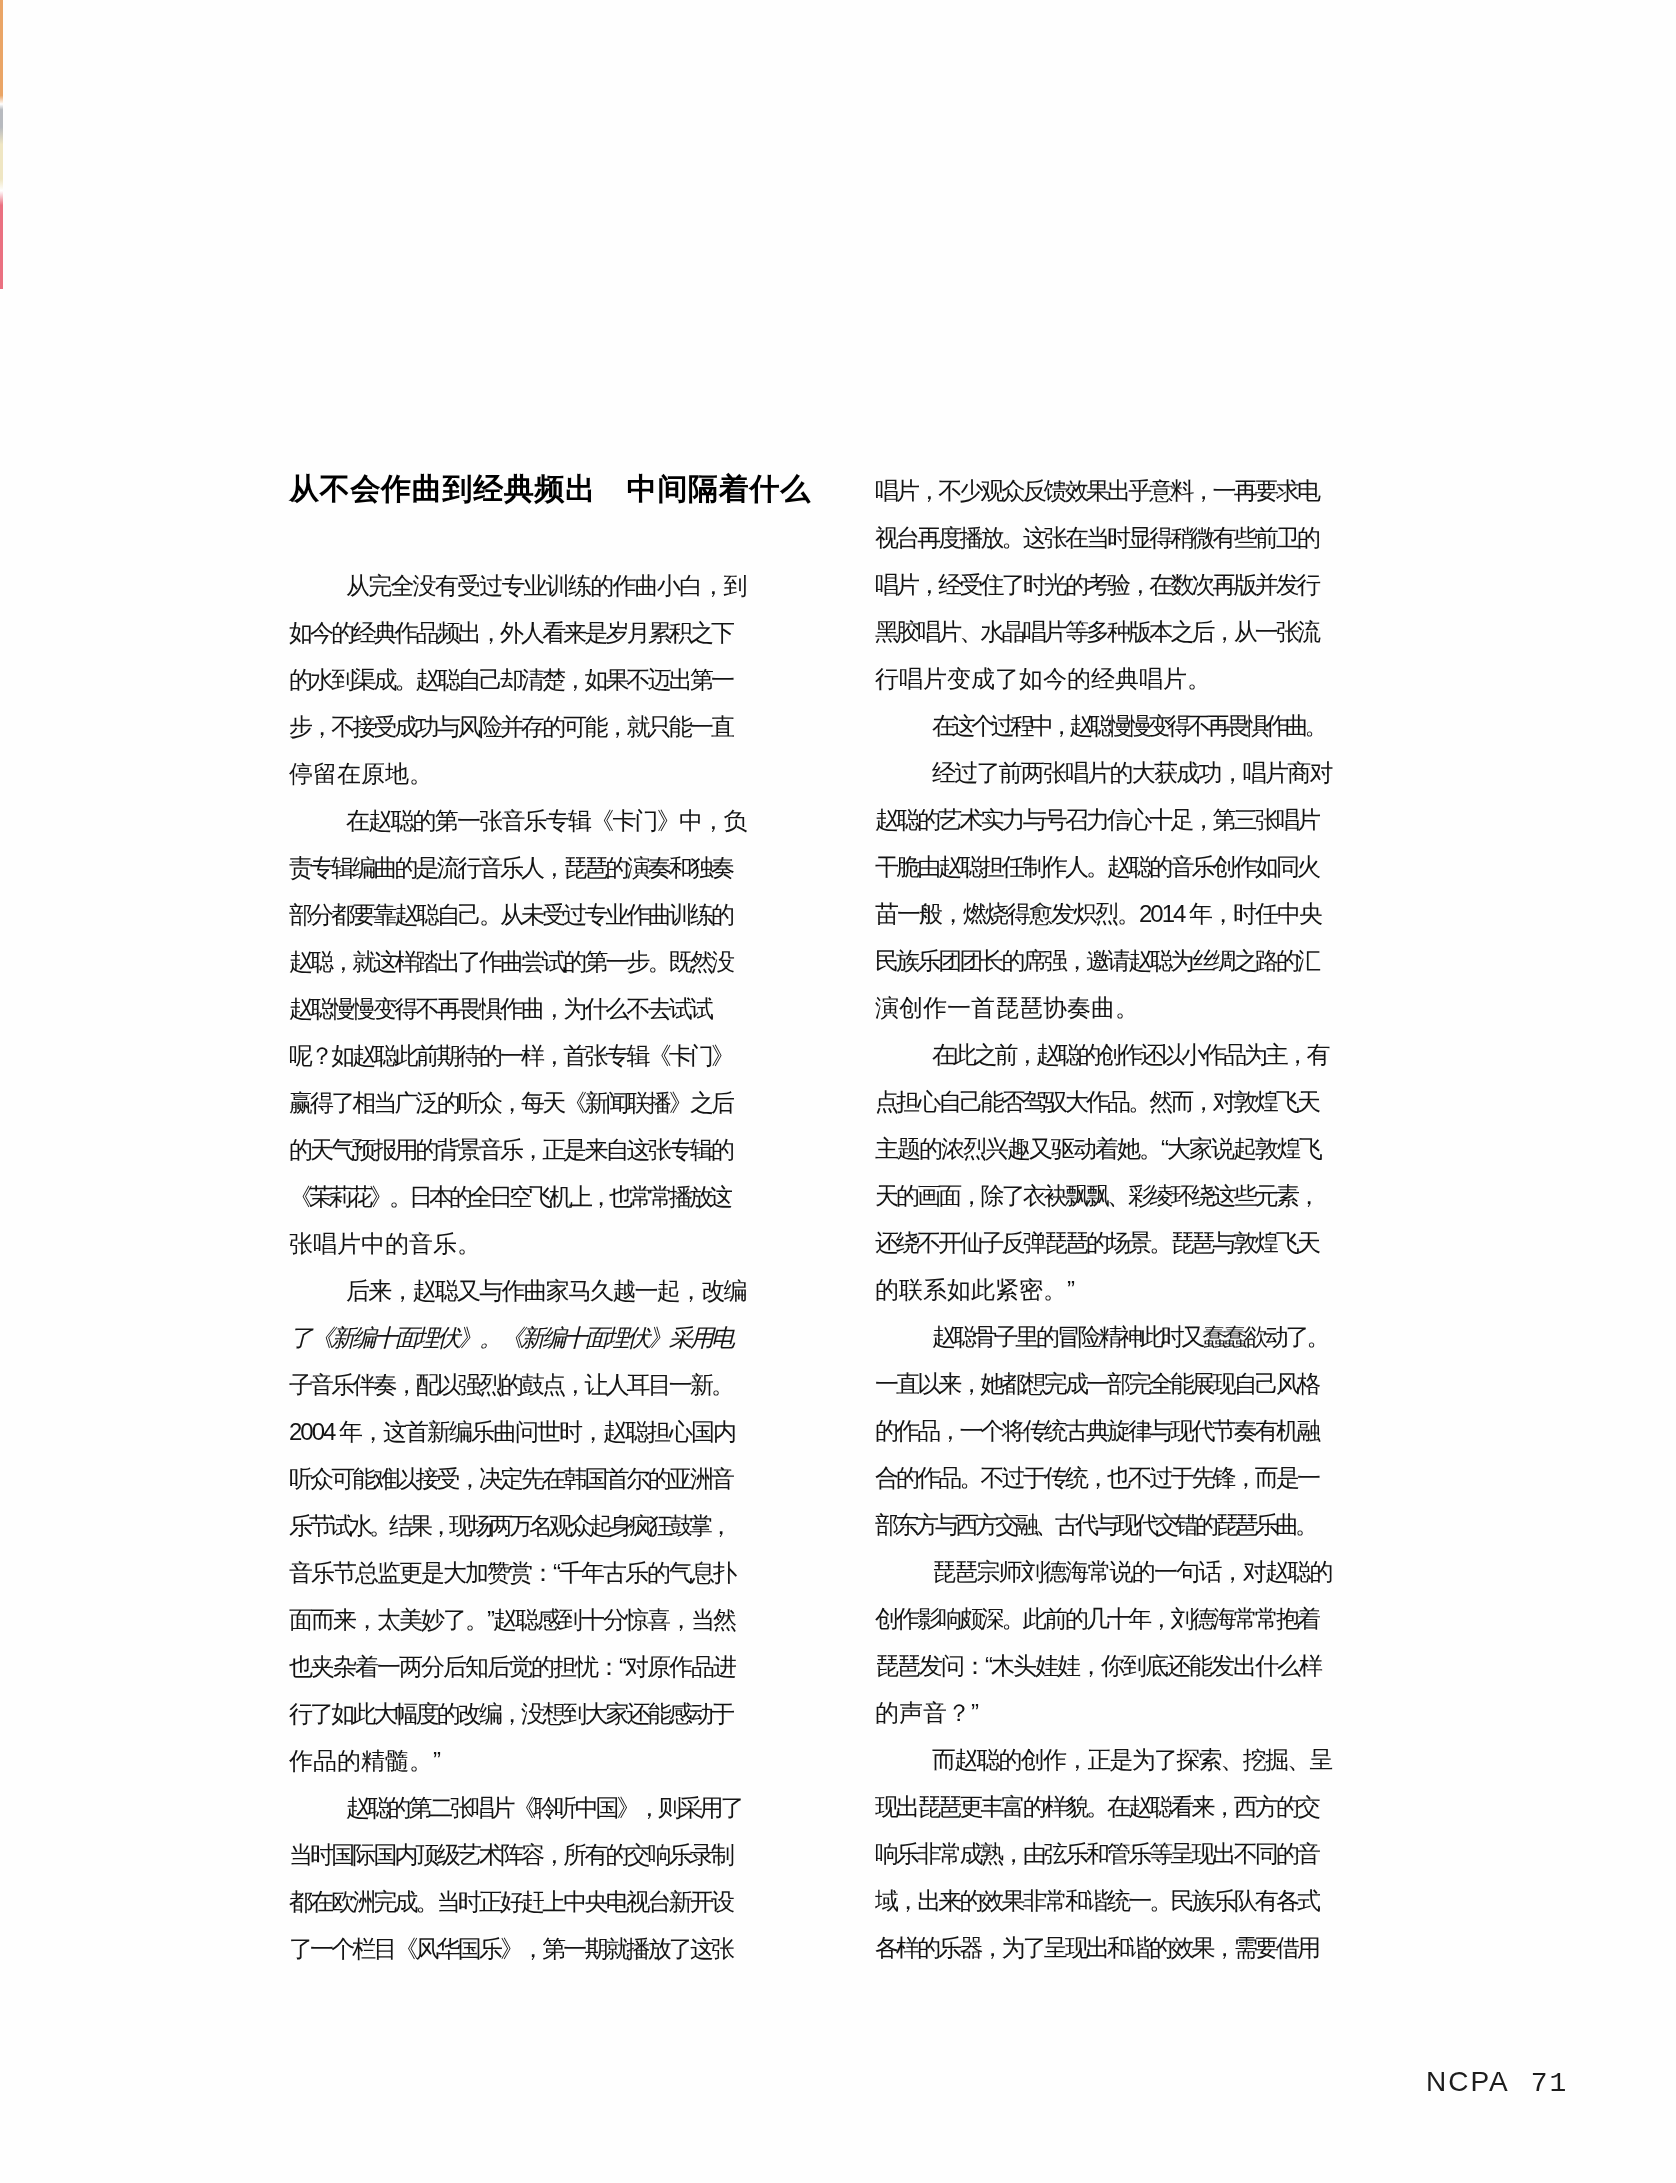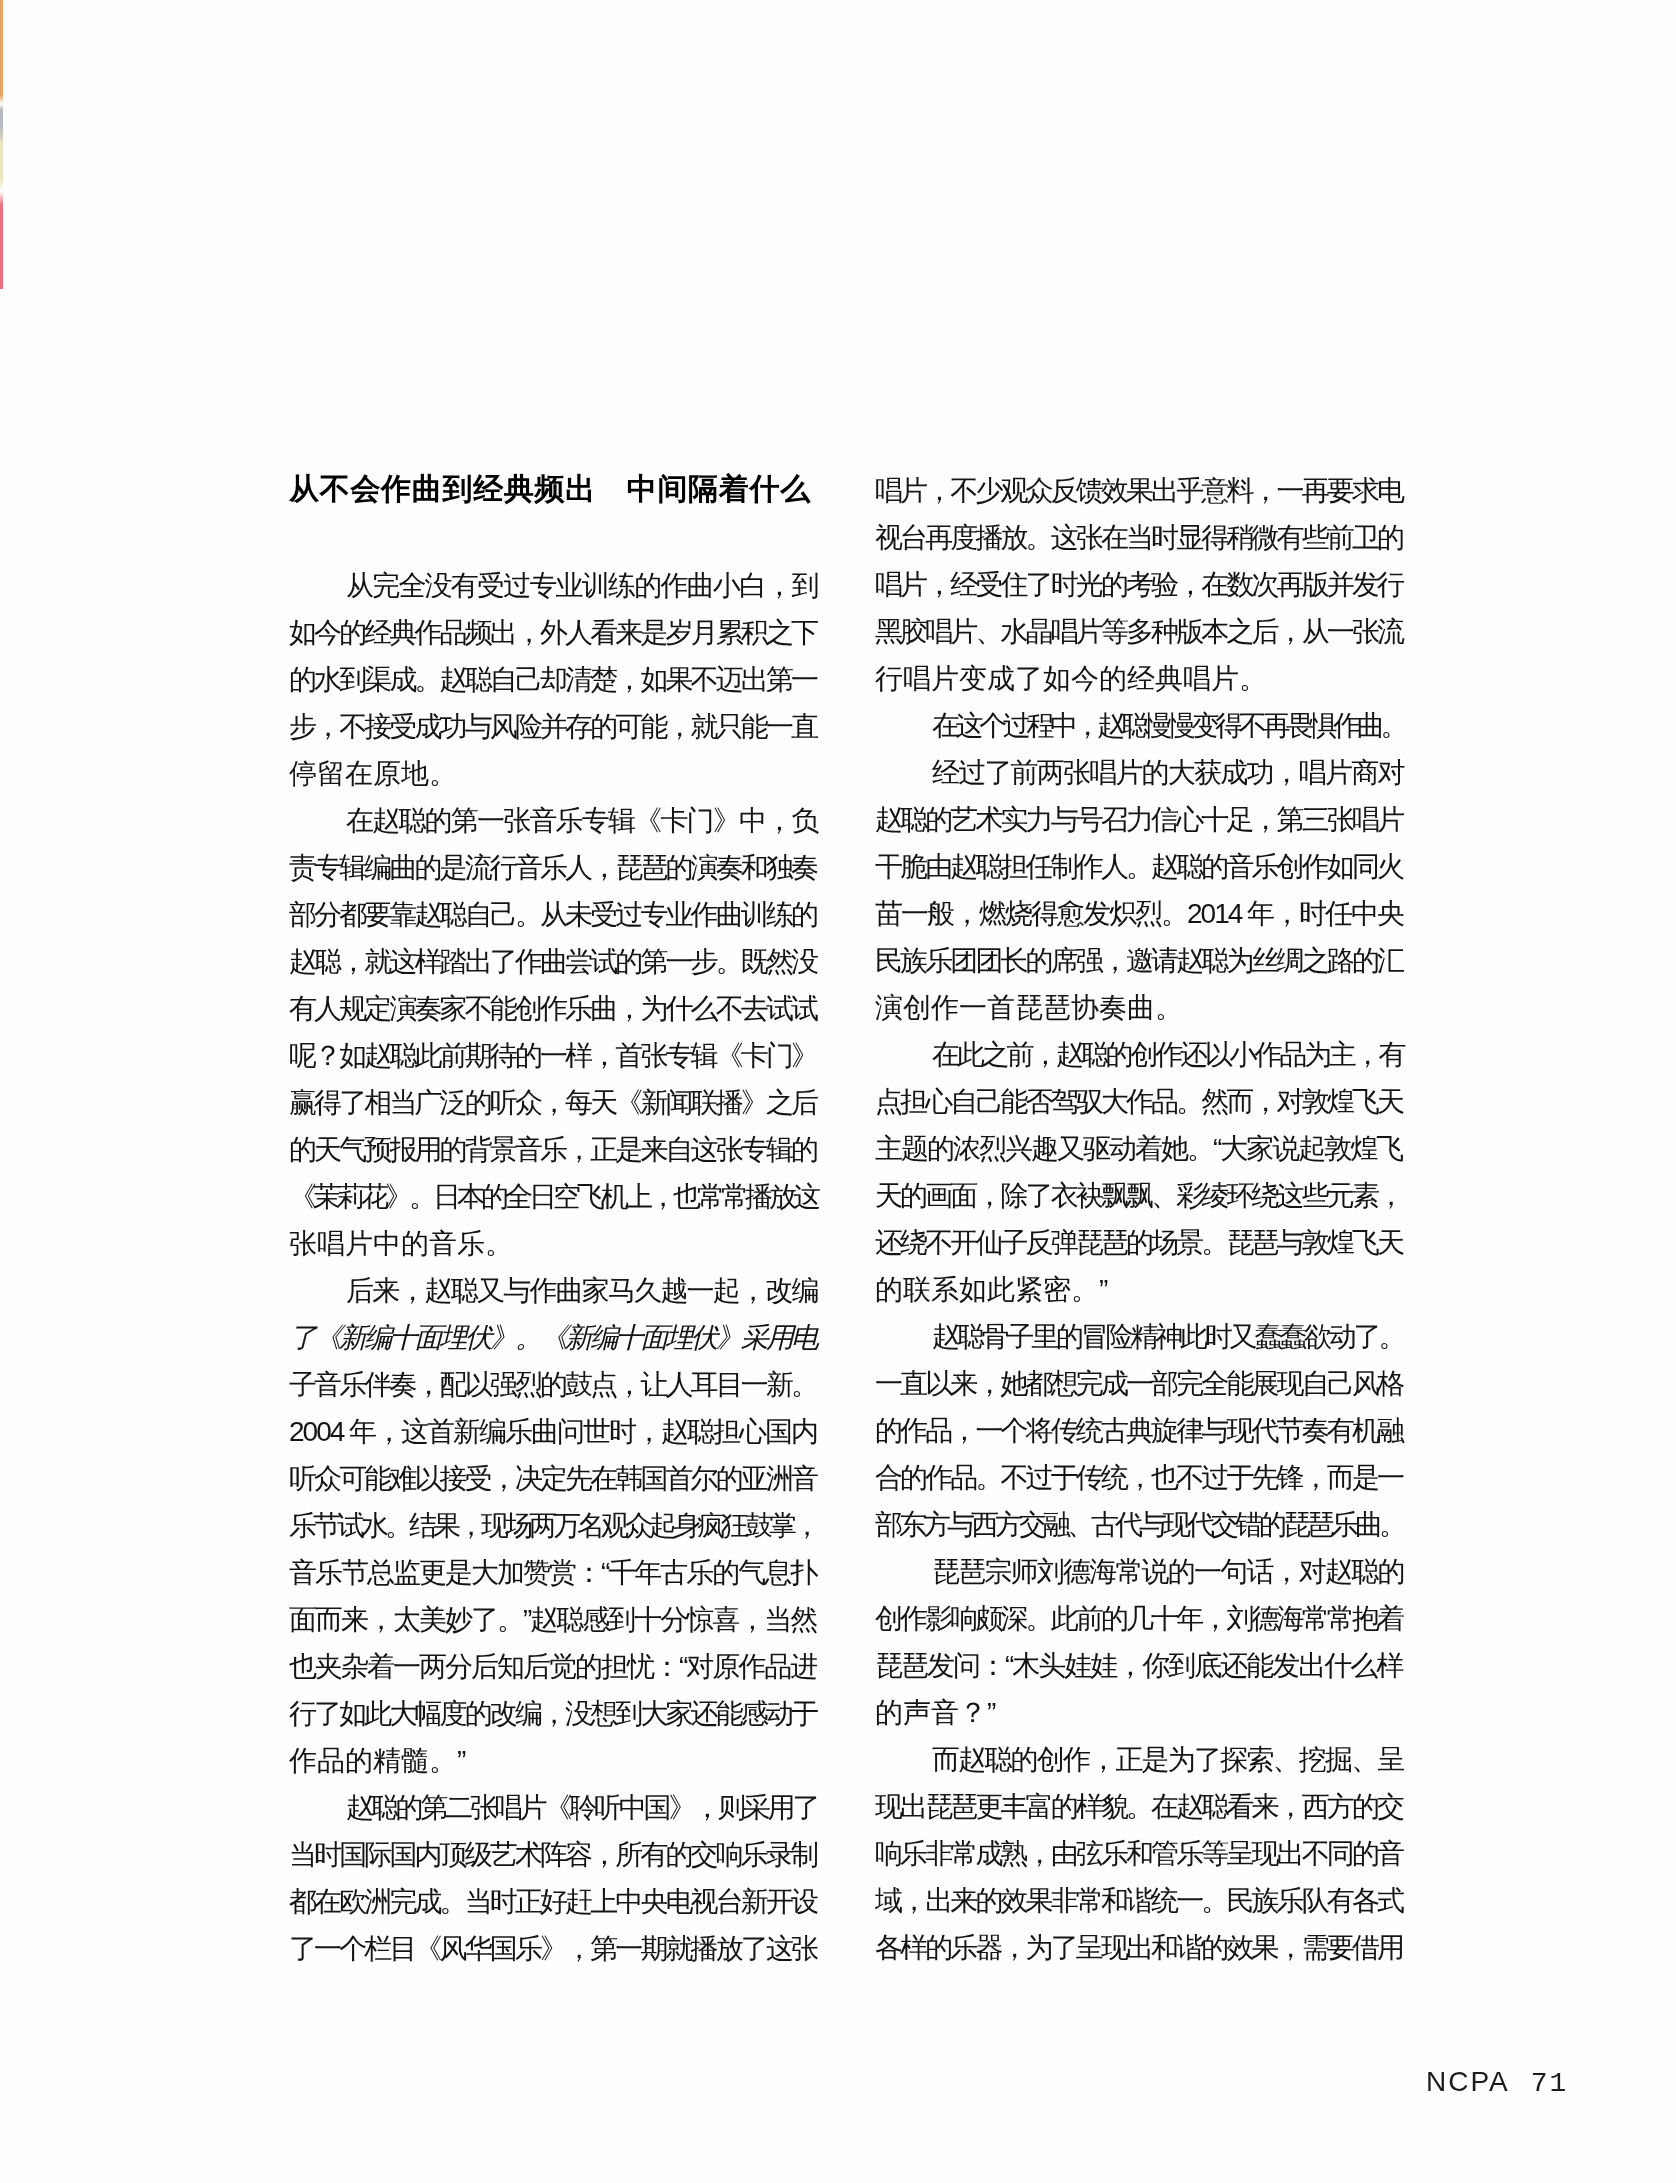--- a/index.html
+++ b/index.html
@@ -24,21 +24,21 @@
     font-size: 30px;
     font-weight: 700;
     line-height: 40px;
     letter-spacing: 0.7px;
     color: #000;
     white-space: nowrap;
   }
   .col {
     position: absolute;
     width: 536px;
-    font-size: 28px;
+    font-size: 24px;
     line-height: 47px;
   }
   .col-left  { left: 289px;  top: 562px; }
   .col-right { left: 875px; top: 467px; }
   .line {
     white-space: nowrap;
     height: 47px;
     overflow: visible;
   }
   .line.indent { padding-left: 57px; }
@@ -63,21 +63,21 @@
   <div class="col col-left">
       <div class="line indent"><span style="letter-spacing: -1.8px;">从完全没有受过专业训练的作曲小白，到</span></div>
       <div class="line"><span style="letter-spacing: -2.9px;">如今的经典作品频出，外人看来是岁月累积之下</span></div>
       <div class="line"><span style="letter-spacing: -2.9px;">的水到渠成。赵聪自己却清楚，如果不迈出第一</span></div>
       <div class="line"><span style="letter-spacing: -2.9px;">步，不接受成功与风险并存的可能，就只能一直</span></div>
       <div class="line end"><span>停留在原地。</span></div>
       <div class="line indent"><span style="letter-spacing: -1.8px;">在赵聪的第一张音乐专辑《卡门》中，负</span></div>
       <div class="line"><span style="letter-spacing: -2.9px;">责专辑编曲的是流行音乐人，琵琶的演奏和独奏</span></div>
       <div class="line"><span style="letter-spacing: -2.9px;">部分都要靠赵聪自己。从未受过专业作曲训练的</span></div>
       <div class="line"><span style="letter-spacing: -2.9px;">赵聪，就这样踏出了作曲尝试的第一步。既然没</span></div>
-      <div class="line"><span style="letter-spacing: -2.9px;">有人规定演奏家不能创作乐曲，为什么不去试试</span></div>
+      <div class="line"><span style="letter-spacing: -2.9px;">赵聪慢慢变得不再畏惧作曲，为什么不去试试</span></div>
       <div class="line"><span style="letter-spacing: -2.9px;">呢？如赵聪此前期待的一样，首张专辑《卡门》</span></div>
       <div class="line"><span style="letter-spacing: -2.9px; margin-top: 24px;">赢得了相当广泛的听众，每天《新闻联播》之后</span></div>
       <div class="line"><span style="letter-spacing: -2.9px;">的天气预报用的背景音乐，正是来自这张专辑的</span></div>
       <div class="line"><span style="letter-spacing: -4px;">《茉莉花》。日本的全日空飞机上，也常常播放这</span></div>
       <div class="line end"><span>张唱片中的音乐。</span></div>
       <div class="line indent"><span style="letter-spacing: -1.8px;">后来，赵聪又与作曲家马久越一起，改编</span></div>
       <div class="line"><span style="letter-spacing: -2.9px; font-style: italic;">了《新编十面埋伏》。《新编十面埋伏》采用电</span></div>
       <div class="line"><span style="letter-spacing: -2.9px;">子音乐伴奏，配以强烈的鼓点，让人耳目一新。</span></div>
       <div class="line"><span style="letter-spacing: -2px;">2004 年，这首新编乐曲问世时，赵聪担心国内</span></div>
       <div class="line"><span style="letter-spacing: -2.9px;">听众可能难以接受，决定先在韩国首尔的亚洲音</span></div>

